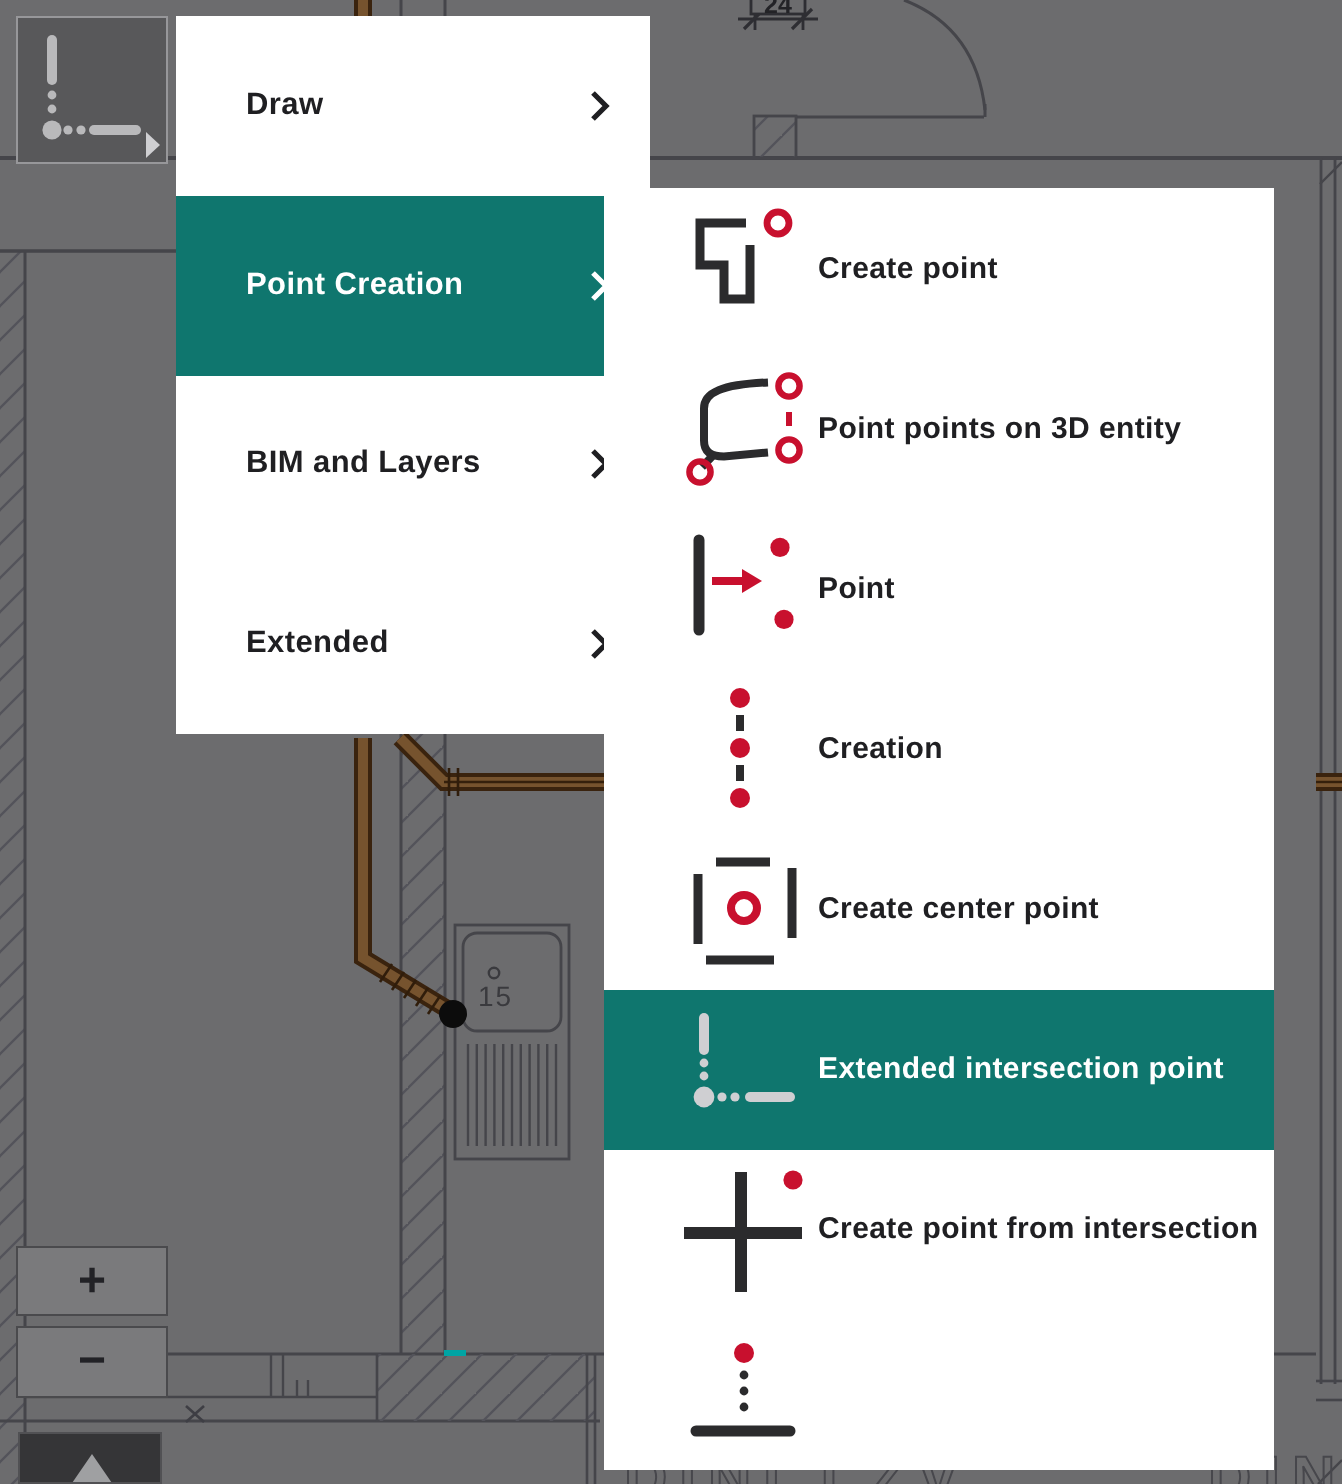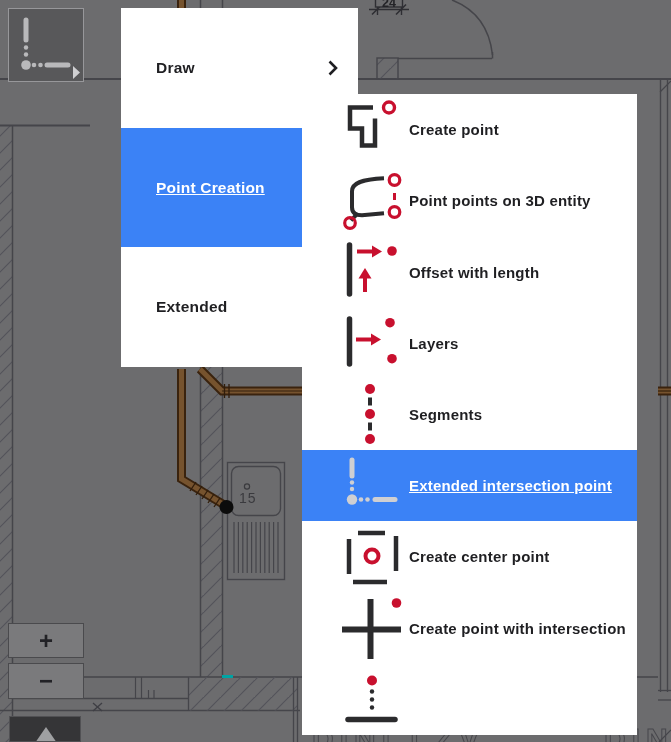--- a/index.html
+++ b/index.html
@@ -17,25 +17,25 @@
   .map-btn{position:absolute;left:8px;width:76px;height:35px;background:#7a7a7c;
     border:1.5px solid #4a4a4d;box-sizing:border-box;color:#222226;
     font-size:24px;font-weight:700;display:flex;align-items:center;justify-content:center;
     line-height:1;padding:0;cursor:pointer;font-family:"Liberation Sans",sans-serif;}
   #zoomin{top:623px;} #zoomout{top:663px;height:36px;}
   .north-btn{position:absolute;left:9px;top:716px;width:72px;height:26px;
     background:#353537;border:1px solid #515154;box-sizing:border-box;cursor:pointer;overflow:hidden;}
 
   
   .panel{position:absolute;display:flex;flex-direction:column;background:#fff;}
-  #menu1{left:88px;top:8px;width:237px;height:359px;margin-left:33px;}
+  #menu1{left:88px;top:8px;width:237px;height:359px;}
   #menu2{left:302px;top:94px;width:335px;height:641px;}
   .mrow{position:relative;flex:1;display:flex;align-items:center;background:#fff;
         color:#1f1f22;cursor:pointer;}
-  .mrow.sel{background:#3b82f6;color:#fff;text-decoration:underline;}
+  .mrow.sel{background:#0f766e;color:#fff;}
   .mlabel{font-size:15.5px;font-weight:700;letter-spacing:.2px;}
   #menu1 .mlabel{padding-left:35px;}
   .chev{position:absolute;right:20px;top:50%;transform:translateY(-50%);}
   #menu2 .mrow{padding-left:38px;}
   .iconbox{width:62px;height:62px;flex:0 0 62px;}
   #menu2 .mlabel{margin-left:7px;font-size:15px;}
 </style>
 </head>
 <body>
 
@@ -174,20 +174,26 @@
         <polyline points="1.5,1.5 8,8 1.5,14.5" fill="none" stroke="currentColor" stroke-width="2.6"></polyline>
         </svg>
     </div>
     <div class="mrow sel">
       <span class="mlabel">Point Creation</span>
       <svg class="chev" width="10" height="16" viewBox="0 0 10 16">
         <polyline points="1.5,1.5 8,8 1.5,14.5" fill="none" stroke="currentColor" stroke-width="2.6"></polyline>
         </svg>
     </div>
     <div class="mrow">
+      <span class="mlabel">BIM and Layers</span>
+      <svg class="chev" width="10" height="16" viewBox="0 0 10 16">
+        <polyline points="1.5,1.5 8,8 1.5,14.5" fill="none" stroke="currentColor" stroke-width="2.6"></polyline>
+        </svg>
+    </div>
+    <div class="mrow">
       <span class="mlabel">Extended</span>
       <svg class="chev" width="10" height="16" viewBox="0 0 10 16">
         <polyline points="1.5,1.5 8,8 1.5,14.5" fill="none" stroke="currentColor" stroke-width="2.6"></polyline>
         </svg>
     </div>
   </div>
 
   <div class="panel" id="menu2">
 
     <div class="mrow">
@@ -203,89 +209,78 @@
         <path d="M44,8.2 C21,9.2 12,13.2 12,21.2 L12,37.2 C12,43.2 16,45.2 22,45.2 L44,43.2" fill="none" stroke="#2b2b2d" stroke-width="4"></path>
         <path d="M16,45.2 L11,50.5" stroke="#2b2b2d" stroke-width="4" fill="none"></path>
         <line x1="54.5" y1="23" x2="54.5" y2="30" stroke="#c8102e" stroke-width="3"></line>
         <circle cx="54.5" cy="10" r="5.3" fill="none" stroke="#c8102e" stroke-width="3.2"></circle>
         <circle cx="54.5" cy="42" r="5.3" fill="none" stroke="#c8102e" stroke-width="3.2"></circle>
         <circle cx="10" cy="53" r="5.3" fill="none" stroke="#c8102e" stroke-width="3.2"></circle>
       </svg>
       <span class="mlabel">Point points on 3D entity</span>
     </div>
 
-    <div class="mrow">
-      <svg class="iconbox" viewBox="0 0 62 62">
-        <line x1="9.5" y1="4" x2="9.5" y2="53" stroke="#2b2b2d" stroke-width="5.5" stroke-linecap="round"></line>
-        <line x1="17" y1="10.5" x2="32" y2="10.5" stroke="#c8102e" stroke-width="4"></line>
-        <polygon points="32,4.5 42,10.5 32,16.5" fill="#c8102e"></polygon>
-        <circle cx="52" cy="10" r="4.8" fill="#c8102e"></circle>
-        <line x1="25" y1="51" x2="25" y2="36" stroke="#c8102e" stroke-width="4"></line>
-        <polygon points="18.5,37.5 25,27 31.5,37.5" fill="#c8102e"></polygon>
-      </svg>
-      <span class="mlabel">Offset with length</span>
-    </div>
 
     <div class="mrow">
       <svg class="iconbox" viewBox="0 0 62 62">
         <line x1="9.5" y1="7" x2="9.5" y2="52" stroke="#2b2b2d" stroke-width="5.5" stroke-linecap="round"></line>
         <line x1="16" y1="27.5" x2="31" y2="27.5" stroke="#c8102e" stroke-width="4"></line>
         <polygon points="31,21.5 41,27.5 31,33.5" fill="#c8102e"></polygon>
         <circle cx="50" cy="10.7" r="4.8" fill="#c8102e"></circle>
         <circle cx="52" cy="46.7" r="4.8" fill="#c8102e"></circle>
       </svg>
-      <span class="mlabel">Layers</span>
+      <span class="mlabel">Point</span>
     </div>
 
     <div class="mrow">
       <svg class="iconbox" viewBox="0 0 62 62">
         <circle cx="30" cy="6" r="5" fill="#c8102e"></circle>
         <line x1="30" y1="14.5" x2="30" y2="22.5" stroke="#2b2b2d" stroke-width="4"></line>
         <circle cx="30" cy="31" r="5" fill="#c8102e"></circle>
         <line x1="30" y1="39.5" x2="30" y2="47.5" stroke="#2b2b2d" stroke-width="4"></line>
         <circle cx="30" cy="56" r="5" fill="#c8102e"></circle>
       </svg>
-      <span class="mlabel">Segments</span>
+      <span class="mlabel">Creation</span>
+    </div>
+
+    <div class="mrow">
+      <svg class="iconbox" viewBox="0 0 62 62">
+        <g stroke="#2b2b2d" stroke-width="4.5">
+          <line x1="18" y1="7" x2="45" y2="7"></line>
+            <line x1="56" y1="10" x2="56" y2="45"></line>
+          <line x1="13" y1="56" x2="47" y2="56"></line>
+            <line x1="9" y1="13" x2="9" y2="48"></line>
+        </g>
+        <circle cx="32" cy="30" r="6.5" fill="none" stroke="#c8102e" stroke-width="4"></circle>
+      </svg>
+      <span class="mlabel">Create center point</span>
     </div>
 
     <div class="mrow sel">
       <svg class="iconbox" viewBox="0 0 62 62">
         <g stroke="#cfcfd2" fill="#cfcfd2">
           <line x1="12" y1="5" x2="12" y2="21" stroke-width="5" stroke-linecap="round"></line>
           <circle cx="12" cy="27.5" r="2.2" stroke="none"></circle>
             <circle cx="12" cy="34" r="2.2" stroke="none"></circle>
           <circle cx="12" cy="44.5" r="5.2" stroke="none"></circle>
           <circle cx="21" cy="44.5" r="2.3" stroke="none"></circle>
             <circle cx="27.5" cy="44.5" r="2.3" stroke="none"></circle>
           <line x1="35" y1="44.5" x2="55" y2="44.5" stroke-width="5" stroke-linecap="round"></line>
         </g>
       </svg>
       <span class="mlabel">Extended intersection point</span>
     </div>
 
     <div class="mrow">
       <svg class="iconbox" viewBox="0 0 62 62">
-        <g stroke="#2b2b2d" stroke-width="4.5">
-          <line x1="18" y1="7" x2="45" y2="7"></line>
-            <line x1="56" y1="10" x2="56" y2="45"></line>
-          <line x1="13" y1="56" x2="47" y2="56"></line>
-            <line x1="9" y1="13" x2="9" y2="48"></line>
-        </g>
-        <circle cx="32" cy="30" r="6.5" fill="none" stroke="#c8102e" stroke-width="4"></circle>
-      </svg>
-      <span class="mlabel">Create center point</span>
-    </div>
-
-    <div class="mrow">
-      <svg class="iconbox" viewBox="0 0 62 62">
         <line x1="30.5" y1="2" x2="30.5" y2="62" stroke="#2b2b2d" stroke-width="6"></line>
         <line x1="2" y1="32.5" x2="61" y2="32.5" stroke="#2b2b2d" stroke-width="6"></line>
         <circle cx="56.5" cy="6" r="4.8" fill="#c8102e"></circle>
       </svg>
-      <span class="mlabel">Create point with intersection</span>
+      <span class="mlabel">Create point from intersection</span>
     </div>
 
     <div class="mrow">
       <svg class="iconbox" viewBox="0 0 62 62">
         <circle cx="32" cy="12.5" r="5" fill="#c8102e"></circle>
         <circle cx="32" cy="23.5" r="2.2" fill="#2b2b2d"></circle>
         <circle cx="32" cy="31.5" r="2.2" fill="#2b2b2d"></circle>
         <circle cx="32" cy="39.5" r="2.2" fill="#2b2b2d"></circle>
         <line x1="8" y1="51.5" x2="55" y2="51.5" stroke="#2b2b2d" stroke-width="5.5" stroke-linecap="round"></line>
       </svg>

